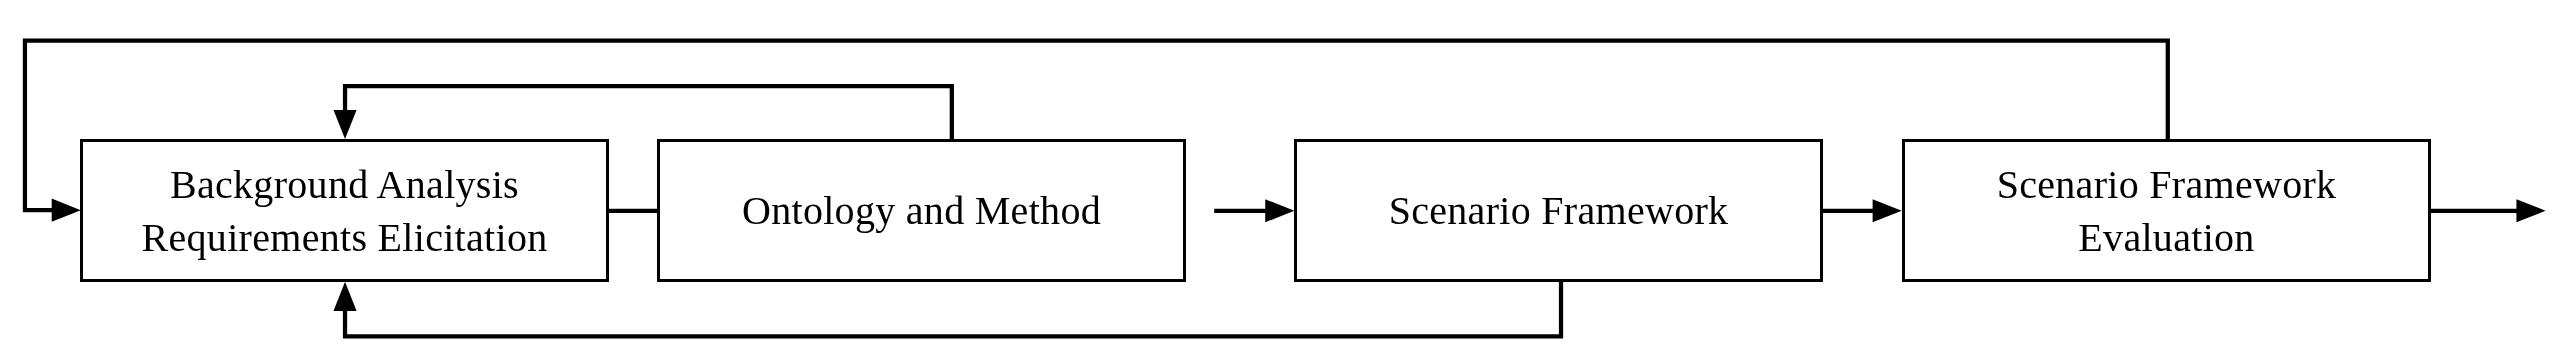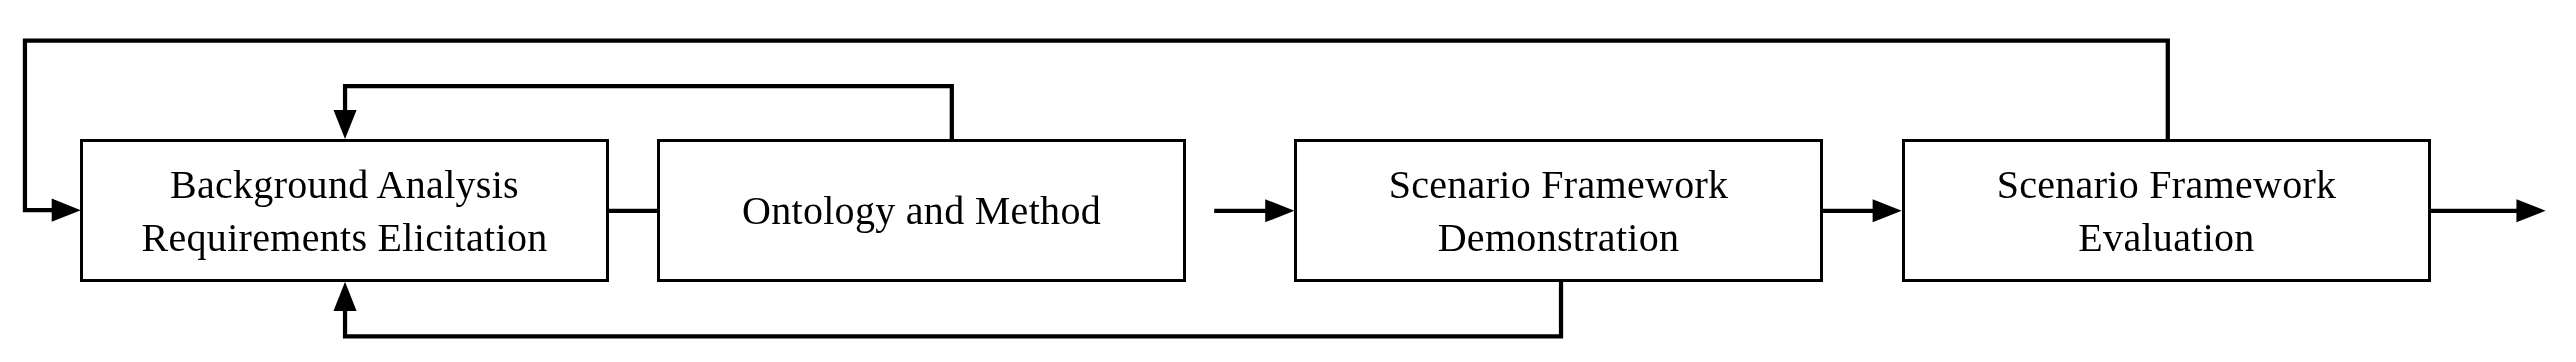--- a/index.html
+++ b/index.html
@@ -79,21 +79,20 @@
 
   <div class="flow-box" id="box-1">
     <div class="box-label">
       <span>Ontology and Method</span>
     </div>
   </div>
 
   <div class="flow-box" id="box-2">
     <div class="box-label">
       <span>Scenario Framework</span>
-      <span>Demonstration</span>
     </div>
   </div>
 
   <div class="flow-box" id="box-3">
     <div class="box-label">
       <span>Scenario Framework</span>
       <span>Evaluation</span>
     </div>
   </div>
 

